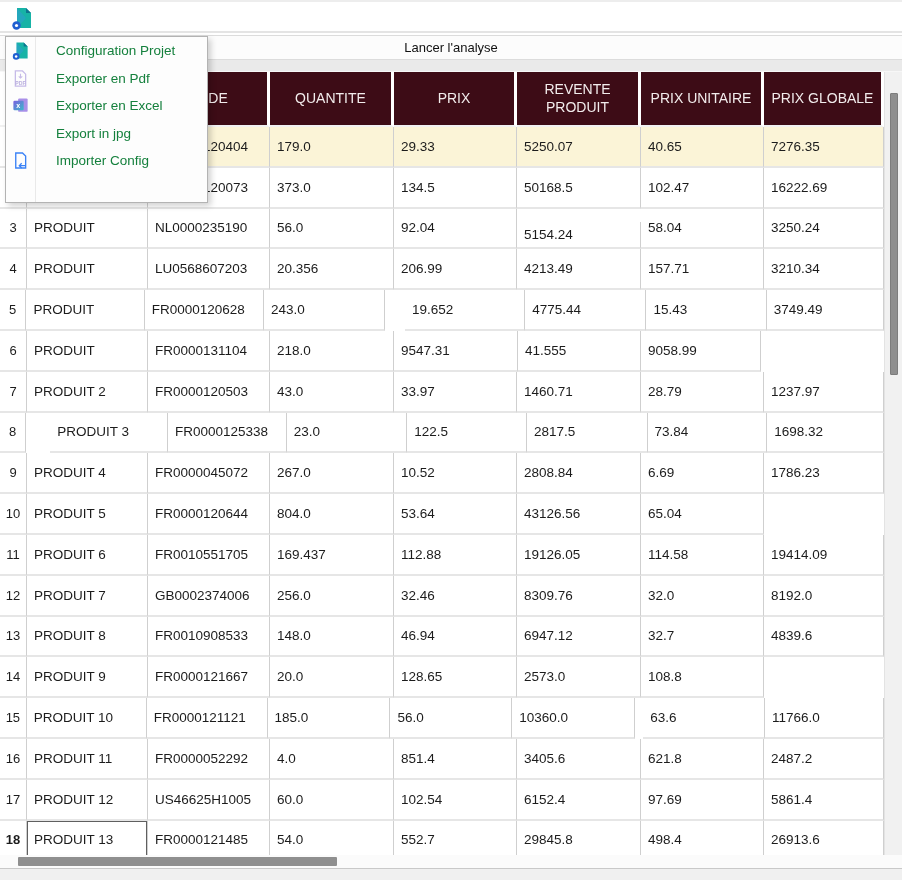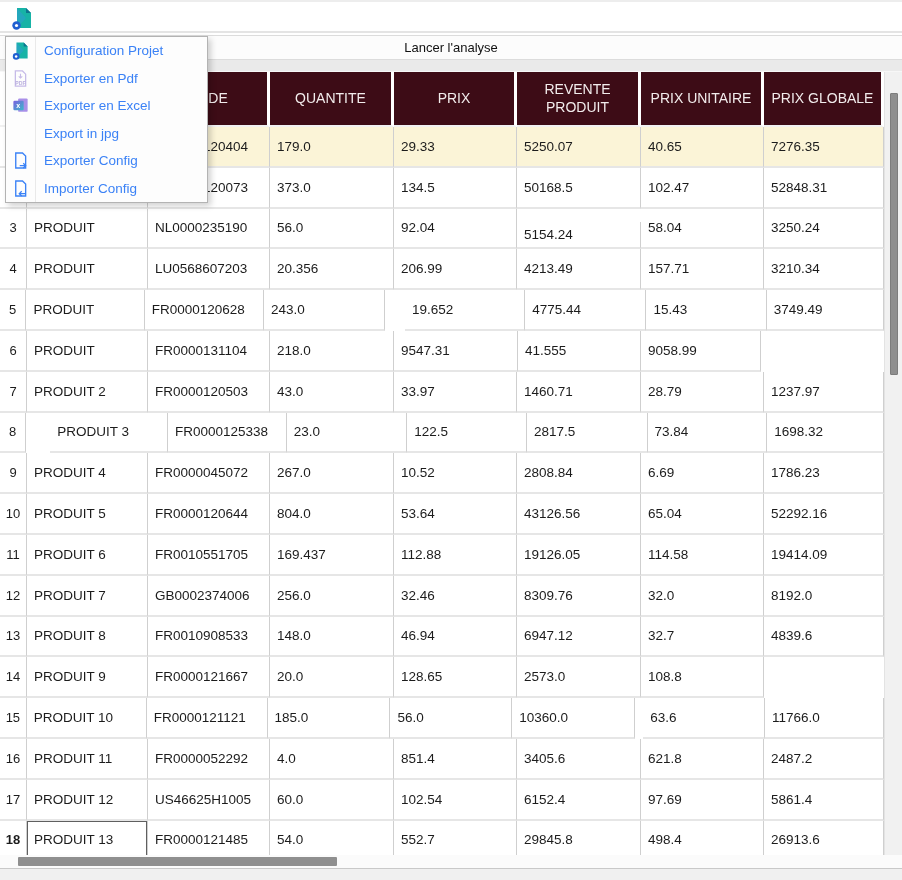--- a/index.html
+++ b/index.html
@@ -79,21 +79,21 @@
     background:#fdfdfd; border:1px solid #b3b3b3;
     box-shadow:3px 3px 6px rgba(0,0,0,0.18); z-index:10;
   }
   .menu-gutter-line {
     position:absolute; left:29px; top:0; width:1px; height:100%; background:#e9e9e9;
   }
   .menu-item {
     position:relative; display:flex; align-items:center; height:27.5px; cursor:pointer;
   }
   .mi-icon { width:29px; display:flex; align-items:center; justify-content:center; }
-  .mi-label { padding-left:9px; font-size:13.5px; color:#3b82f6; }
+  .mi-label { padding-left:21px; font-size:13.5px; color:#15803d; }
 </style>
 </head>
 <body>
 
 <div class="app">
 
   <div class="toolbar">
     <button class="tool-btn">
       <span>
         <svg viewBox="0 0 24 24" width="24" height="24">
@@ -133,21 +133,21 @@
           <div class="cell" style="width: 120px;">7276.35</div>
         </div>
         <div class="grid-row">
           <div class="cell num" style="width: 27px;">2</div>
           <div class="cell" style="width: 121px;">PRODUIT</div>
           <div class="cell" style="width: 122px;">FR0000120073</div>
           <div class="cell" style="width: 124px;">373.0</div>
           <div class="cell" style="width: 123px;">134.5</div>
           <div class="cell" style="width: 124px;">50168.5</div>
           <div class="cell" style="width: 123px;">102.47</div>
-          <div class="cell" style="width: 120px;">52848.31</div>
+          <div class="cell" style="width: 120px;">16222.69</div>
         </div>
         <div class="grid-row">
           <div class="cell num" style="width: 27px;">3</div>
           <div class="cell" style="width: 121px;">PRODUIT</div>
           <div class="cell" style="width: 122px;">NL0000235190</div>
           <div class="cell" style="width: 124px;">56.0</div>
           <div class="cell" style="width: 123px;">92.04</div>
           <div class="cell" style="width: 124px; margin-top: 13px;">5154.24</div>
           <div class="cell" style="width: 123px;">58.04</div>
           <div class="cell" style="width: 120px;">3250.24</div>
@@ -212,21 +212,20 @@
           <div class="cell" style="width: 120px;">1786.23</div>
         </div>
         <div class="grid-row">
           <div class="cell num" style="width: 27px;">10</div>
           <div class="cell" style="width: 121px;">PRODUIT 5</div>
           <div class="cell" style="width: 122px;">FR0000120644</div>
           <div class="cell" style="width: 124px;">804.0</div>
           <div class="cell" style="width: 123px;">53.64</div>
           <div class="cell" style="width: 124px;">43126.56</div>
           <div class="cell" style="width: 123px;">65.04</div>
-          <div class="cell" style="width: 120px;">52292.16</div>
         </div>
         <div class="grid-row">
           <div class="cell num" style="width: 27px;">11</div>
           <div class="cell" style="width: 121px;">PRODUIT 6</div>
           <div class="cell" style="width: 122px;">FR0010551705</div>
           <div class="cell" style="width: 124px;">169.437</div>
           <div class="cell" style="width: 123px;">112.88</div>
           <div class="cell" style="width: 124px;">19126.05</div>
           <div class="cell" style="width: 123px;">114.58</div>
           <div class="cell" style="width: 120px;">19414.09</div>
@@ -353,29 +352,20 @@
           <span class="mi-label">Exporter en Excel</span>
         </div>
         <div class="menu-item">
           <span class="mi-icon"></span>
           <span class="mi-label">Export in jpg</span>
         </div>
         <div class="menu-item">
           <span class="mi-icon">
             <svg viewBox="0 0 24 24" width="19" height="19">
               <path d="M6 2.5h8.5l4 4v15H6z" fill="none" stroke="#3b82f6" stroke-width="1.7"></path>
-              <path d="M11 18.5h7M15.5 15.5l3 3-3 3" fill="none" stroke="#3b82f6" stroke-width="1.7"></path>
-            </svg>
-          </span>
-          <span class="mi-label">Exporter Config</span>
-        </div>
-        <div class="menu-item">
-          <span class="mi-icon">
-            <svg viewBox="0 0 24 24" width="19" height="19">
-              <path d="M6 2.5h8.5l4 4v15H6z" fill="none" stroke="#3b82f6" stroke-width="1.7"></path>
               <path d="M18 18.5h-7M13.5 15.5l-3 3 3 3" fill="none" stroke="#3b82f6" stroke-width="1.7"></path>
             </svg>
           </span>
           <span class="mi-label">Importer Config</span>
         </div>
       </div>
   </div>
 
 </div>
 

